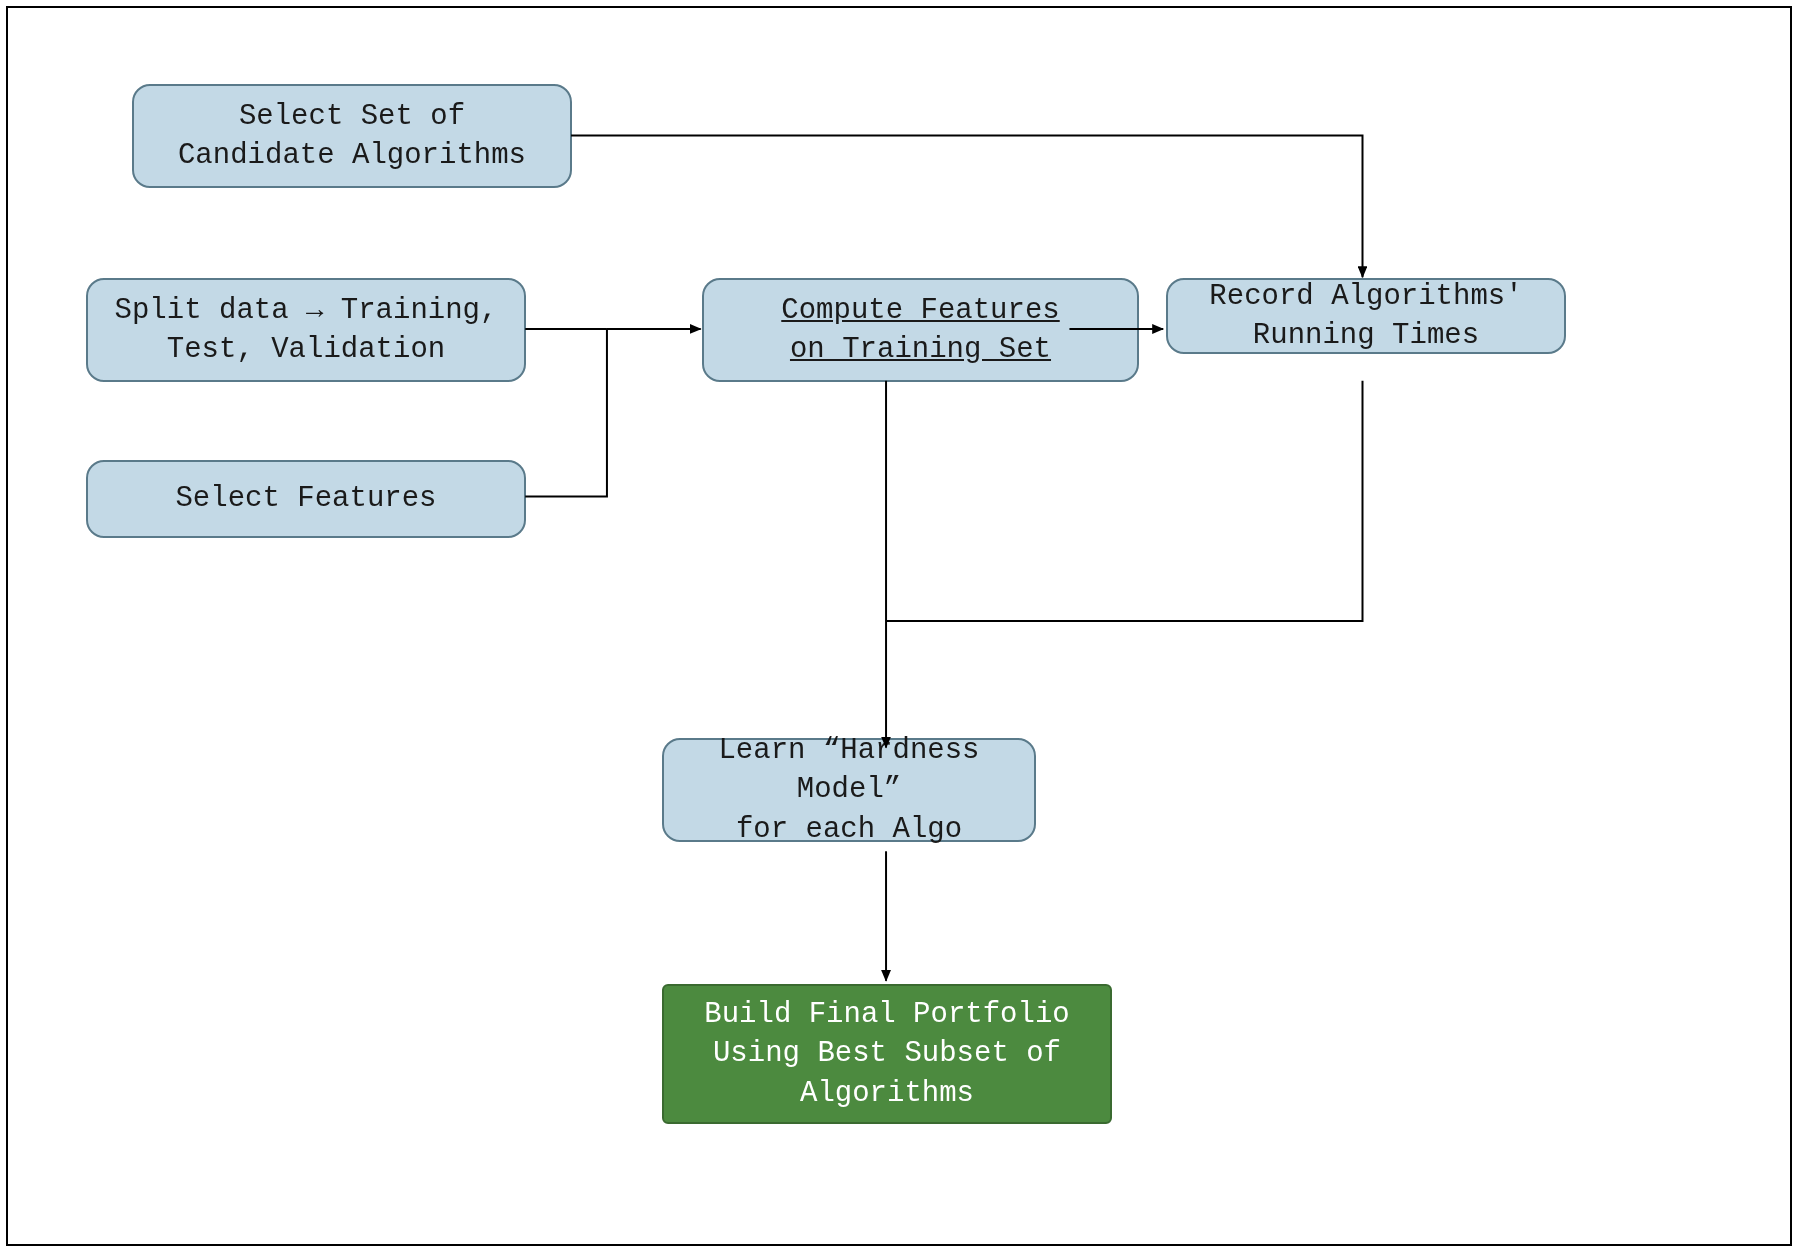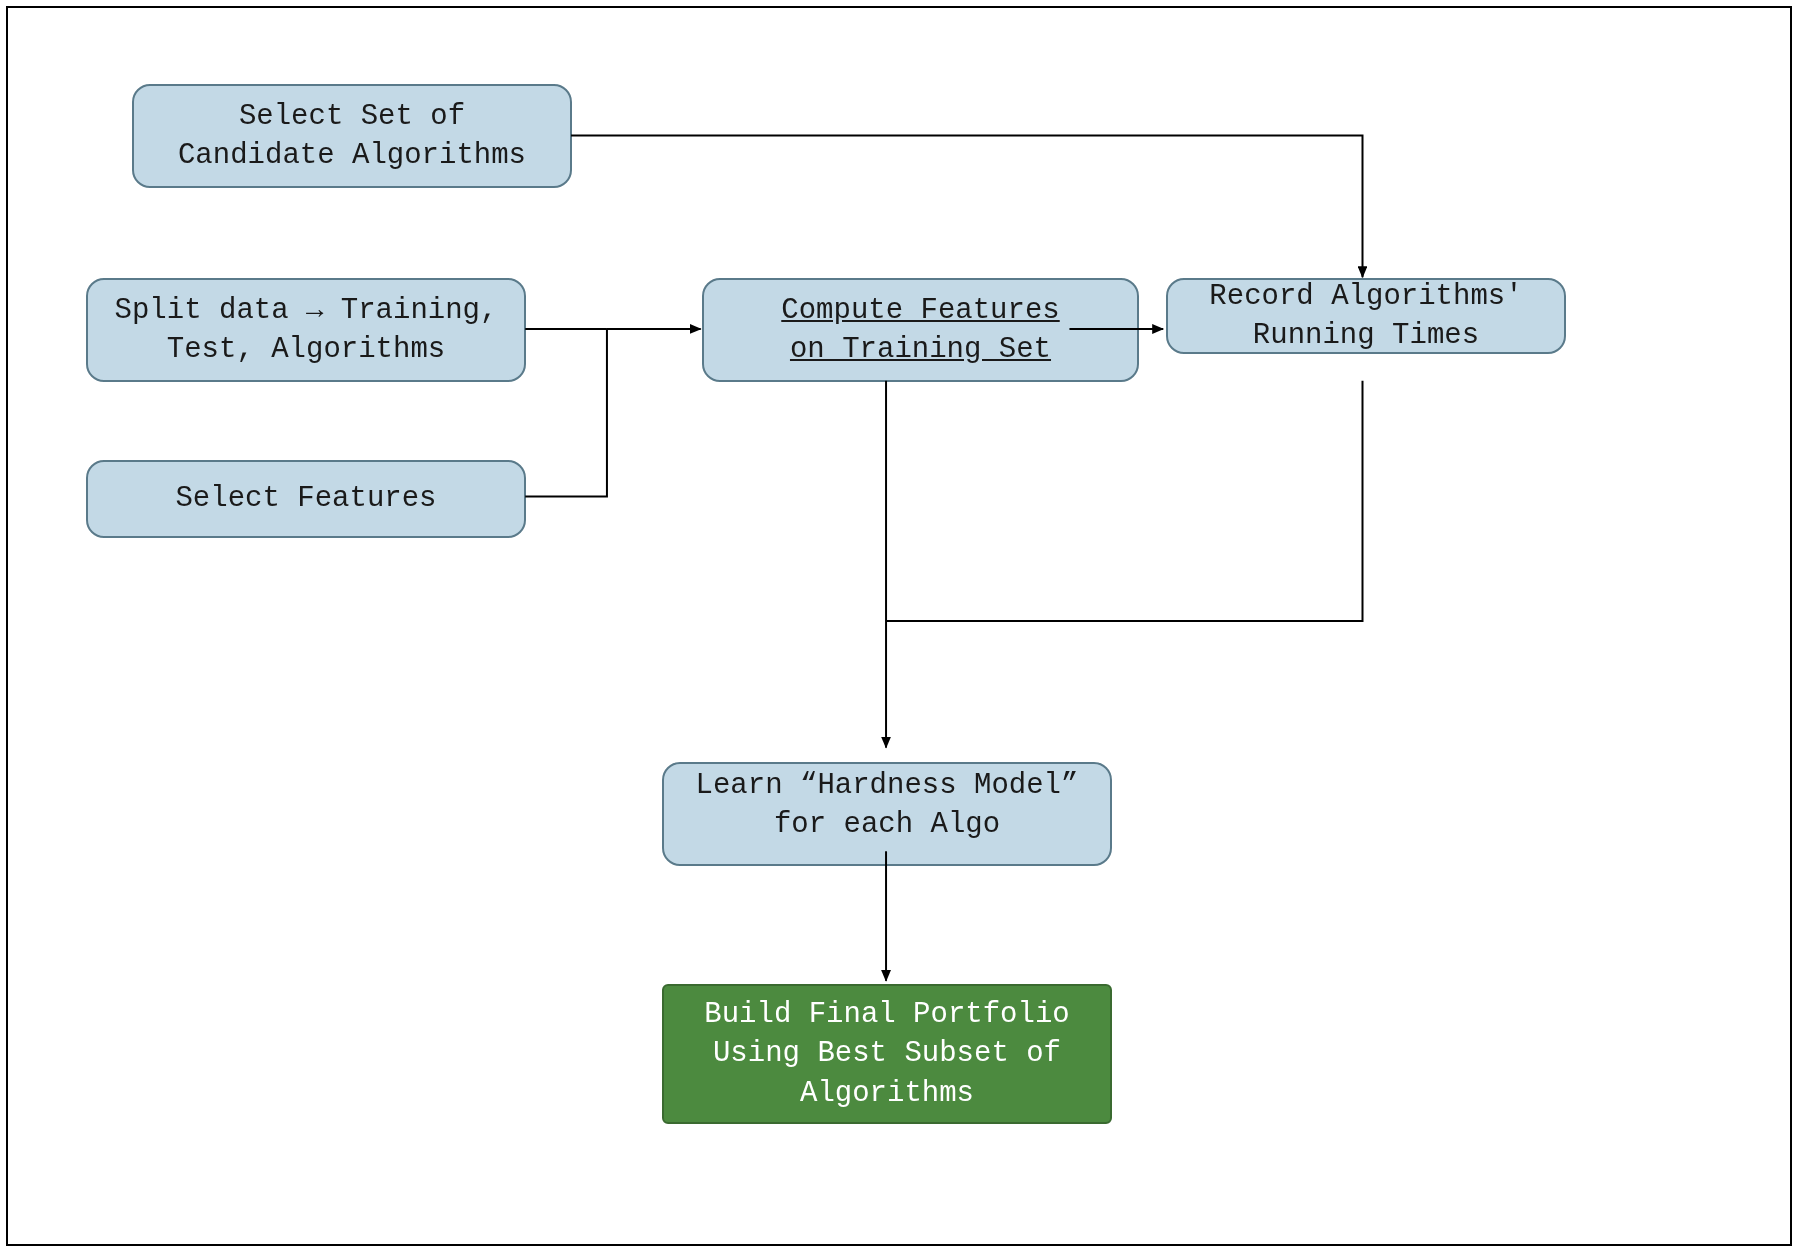--- a/index.html
+++ b/index.html
@@ -26,21 +26,21 @@
     .node {
       position: absolute;
       border: 2px solid #5a7a8a;
       border-radius: 18px;
       display: flex;
       align-items: center;
       justify-content: center;
       text-align: center;
       font-size: 29px;
       line-height: 1.35;
-      padding: 20px 18px;
+      padding: 2px 18px;
       white-space: pre-line;
     }
     .node-blue {
       background: #c3d9e6;
       color: #1a1a1a;
     }
     .node-green {
       background: #4c8a3f;
       color: #ffffff;
       border-color: #3a6a30;
@@ -65,38 +65,38 @@
 
 <div class="canvas">
 
   <div class="node node-blue" style="left:124px; top:76px; width:440px; height:104px;">
     <span>Select Set of
 Candidate Algorithms</span>
   </div>
 
   <div class="node node-blue" style="left:78px; top:270px; width:440px; height:104px;">
     <span>Split data → Training,
-Test, Algorithms</span>
+Test, Validation</span>
   </div>
 
   <div class="node node-blue" style="left:78px; top:452px; width:440px; height:78px;text-align:center;">
     <span>Select Features</span>
   </div>
 
   <div class="node node-blue" style="left:694px; top:270px; width:437px; height:104px;text-decoration:underline;">
     <span>Compute Features
 on Training Set</span>
   </div>
 
   <div class="node node-blue" style="left:1158px; top:270px; width:400px; height:76px;">
     <span>Record Algorithms'
 Running Times</span>
   </div>
 
-  <div class="node node-blue" style="left:654px; top:754px; width:450px; height:104px;align-items:flex-end;">
+  <div class="node node-blue" style="left:654px; top:730px; width:374px; height:104px;">
     <span>Learn “Hardness Model”
 for each Algo</span>
   </div>
 
   <div class="node node-green" style="left:654px; top:976px; width:450px; height:140px;">
     <span>Build Final Portfolio
 Using Best Subset of
 Algorithms</span>
   </div>
 

